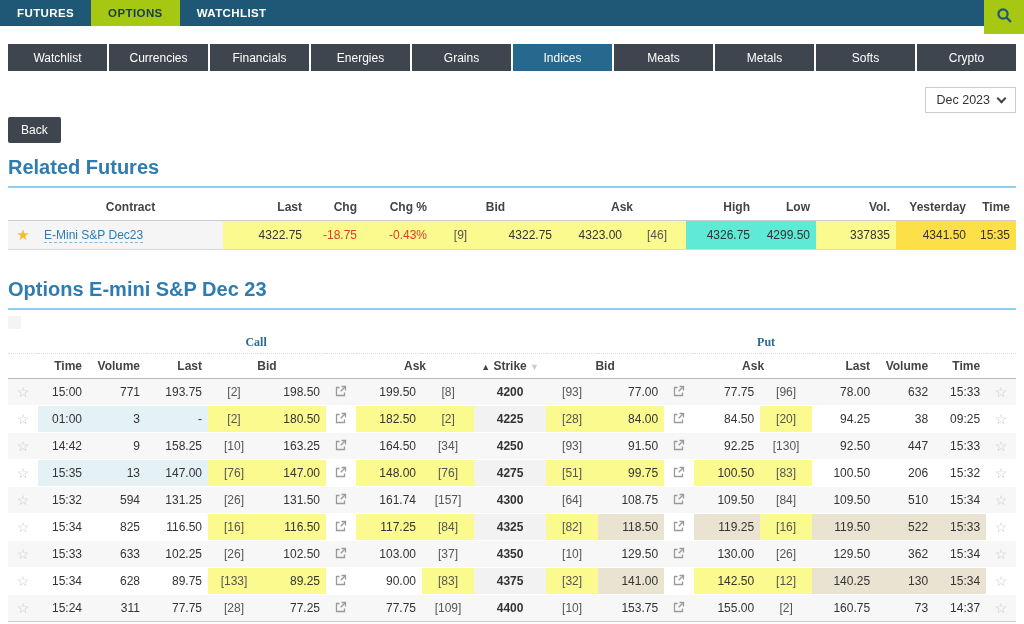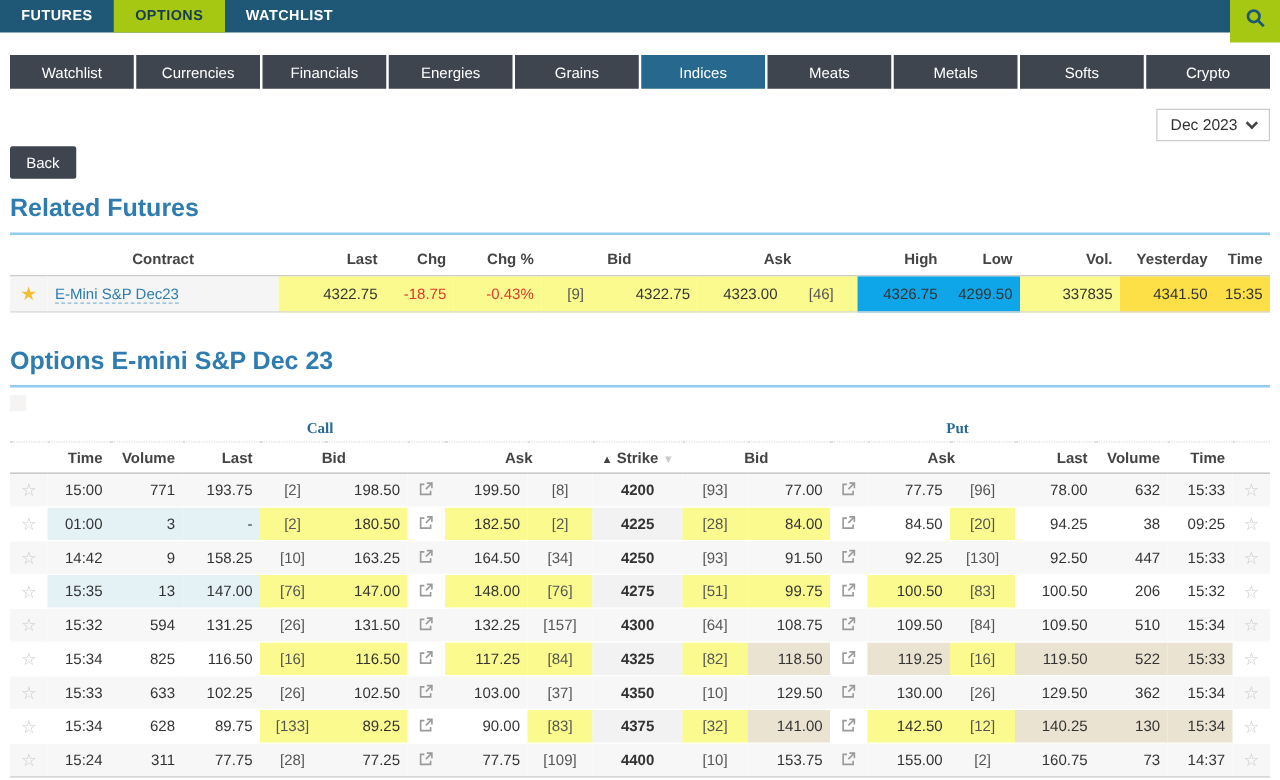--- a/index.html
+++ b/index.html
@@ -40,21 +40,21 @@
   .num { text-align:right; }
   .ctr { text-align:center; }
   .sz  { color:#555; }
   th.num { text-align:right; } th.ctr { text-align:center; }
 
   
   .rf-table { margin-top:6px; }
   .rf-table thead th { border-bottom:1px solid #ccc; }
   .rf-table tbody td { background:#f5f5f5; border-bottom:1px solid #d9d9d9; }
   .rf-table td.rf-y { background:#fafa8f; }
-  .rf-table td.rf-g { background:#0ea5e9; }
+  .rf-table td.rf-g { background:#5eead4; }
   .rf-table td.rf-w { background:#fde047; }
   .neg { color:#e0392f; }
   .contract-link { color:#2d7cb5; text-decoration:none; border-bottom:1px dashed #86b6da; cursor:pointer; }
   .star-gold { color:#f0c030; font-size:15px; cursor:pointer; }
   .star-gray { color:#c9c9c9; font-size:14px; cursor:pointer; }
 
   
   .legend-swatch { width:13px; height:13px; background:#f6f3f3; margin:6px 0 0 8px; }
   .opt-table { margin-top:2px; }
   .cp-row th { color:#2a6b93; font-size:12px; padding:4px 0 3px 0; border-bottom:1px dotted #ddd;font-family:Liberation Serif, serif; }
@@ -346,21 +346,21 @@
         <td class="num bg-c">15:32</td>
         <td class="num bg-c">594</td>
         <td class="num bg-c">131.25</td>
         <td class="ctr sz bg-y">[26]</td>
         <td class="num bg-c">131.50</td>
         <td class="lnk"><svg width="12" height="12" viewBox="0 0 12 12" fill="none" stroke="#9a9a9a" stroke-width="1.3">
             <path d="M4.5 2.5 H1.5 V10.5 H9.5 V7.5"></path>
             <path d="M6.5 1.5 H10.5 V5.5"></path>
             <path d="M10.3 1.7 L5.7 6.3"></path>
           </svg></td>
-        <td class="num bg-y">132.25</td>
+        <td class="num bg-y">161.74</td>
         <td class="ctr sz bg-y">[157]</td>
         <td class="strike">4300</td>
         <td class="ctr sz bg-y">[64]</td>
         <td class="num bg-y">108.75</td>
         <td class="lnk"><svg width="12" height="12" viewBox="0 0 12 12" fill="none" stroke="#9a9a9a" stroke-width="1.3">
             <path d="M4.5 2.5 H1.5 V10.5 H9.5 V7.5"></path>
             <path d="M6.5 1.5 H10.5 V5.5"></path>
             <path d="M10.3 1.7 L5.7 6.3"></path>
           </svg></td>
         <td class="num bg-y">109.50</td>

